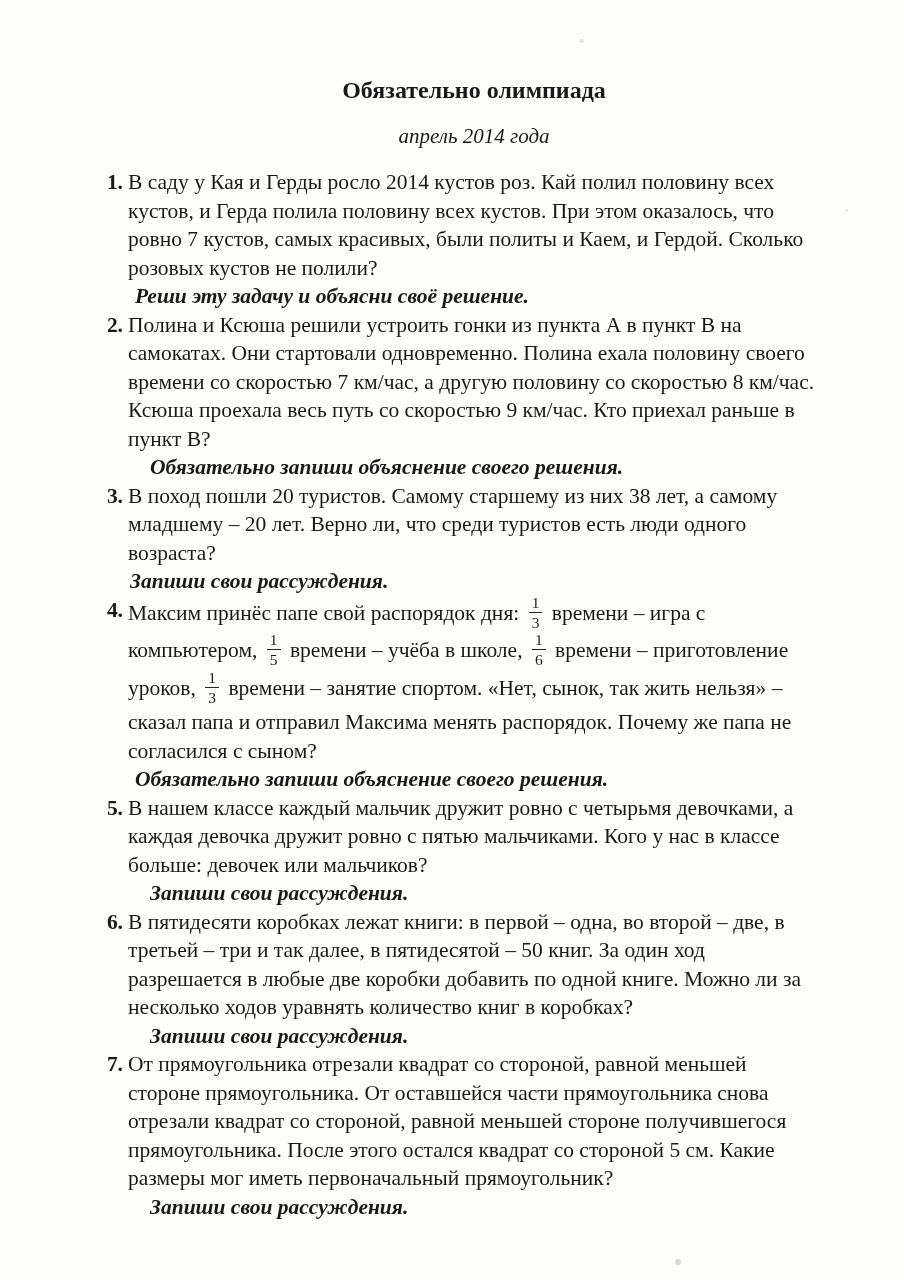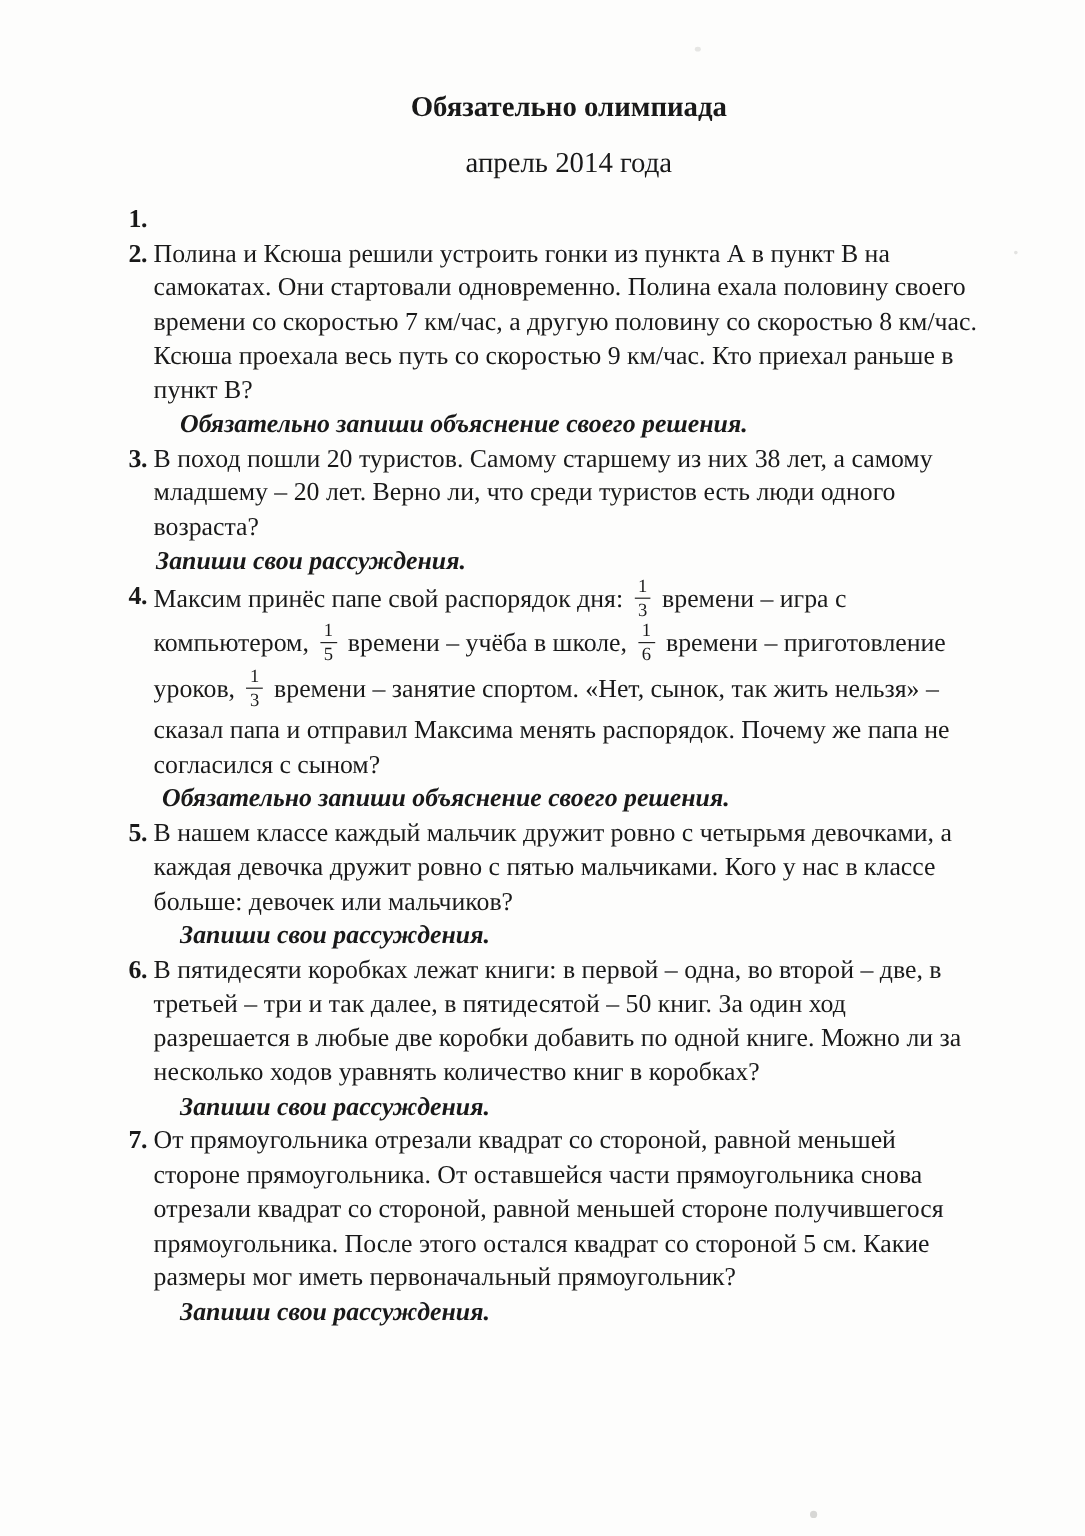--- a/index.html
+++ b/index.html
@@ -29,22 +29,23 @@
     font-size: 24px;
     font-weight: bold;
     line-height: 28px;
   }
   .subtitle {
     font-size: 22px;
     line-height: 26px;
     margin-top: 20px;
   }
   .doc-date {
-    font-size: 24px;
+    font-size: 21px;
     line-height: 26px;
+    font-style: italic;
     margin-top: 19px;
   }
   .problems {
     margin: 19px 84px 0 107px;
   }
   .problem {
     display: flex;
     align-items: flex-start;
   }
   .pnum {
@@ -105,20 +106,22 @@
   <div class="header">
     <div class="title">Обязательно олимпиада</div>
     <div class="doc-date">апрель 2014 года</div>
   </div>
 
   <div class="problems">
 
     <div class="problem">
       <div class="pnum">1.</div>
       <div class="pbody">
+        <div class="ptext">В саду у Кая и Герды росло 2014 кустов роз. Кай полил половину всех кустов, и Герда полила половину всех кустов. При этом оказалось, что ровно 7 кустов, самых красивых, были политы и Каем, и Гердой. Сколько розовых кустов не полили?</div>
+        <div class="pinstr small-indent">Реши эту задачу и объясни своё решение.</div>
       </div>
     </div>
 
     <div class="problem">
       <div class="pnum">2.</div>
       <div class="pbody">
         <div class="ptext">Полина и Ксюша решили устроить гонки из пункта А в пункт В на самокатах. Они стартовали одновременно. Полина ехала половину своего времени со скоростью 7 км/час, а другую половину со скоростью 8 км/час. Ксюша проехала весь путь со скоростью 9 км/час. Кто приехал раньше в пункт В?</div>
         <div class="pinstr">Обязательно запиши объяснение своего решения.</div>
       </div>
     </div>

